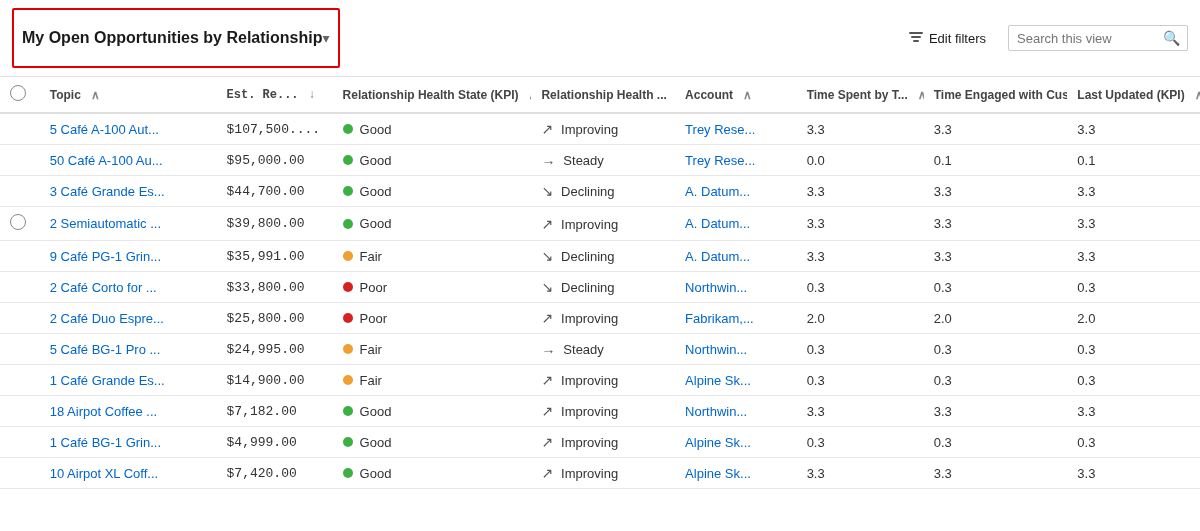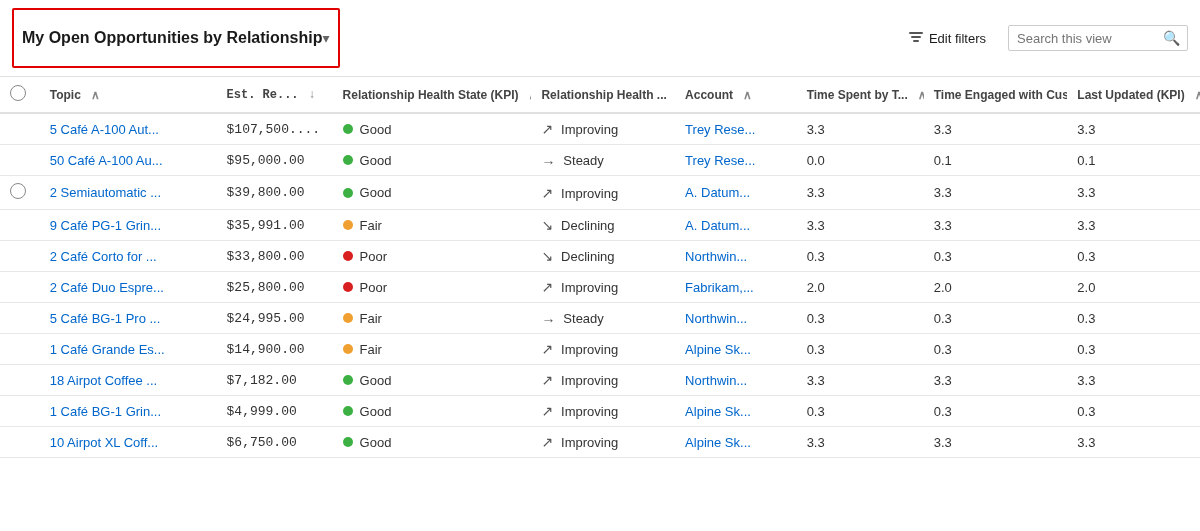--- a/index.html
+++ b/index.html
@@ -255,20 +255,36 @@
             <span>Good</span>
           </div>
         </td>
         <td class="col-rh"><span class="trend-arrow">→ </span><span>Steady</span></td>
         <td class="col-account"><span class="acct-link">Trey Rese...</span></td>
         <td class="col-tst">0.0</td>
         <td class="col-tec">0.1</td>
         <td class="col-lu">0.1</td>
       </tr>
       <tr>
+        <td class="col-check"></td>
+        <td class="col-topic"><span class="link">3 Café Grande Es...</span></td>
+        <td class="col-est">$44,700.00</td>
+        <td class="col-rhs">
+          <div class="rhs-cell">
+            <span class="status-dot dot-green"></span>
+            <span>Good</span>
+          </div>
+        </td>
+        <td class="col-rh"><span class="trend-arrow">↘ </span><span>Declining</span></td>
+        <td class="col-account"><span class="acct-link">A. Datum...</span></td>
+        <td class="col-tst">3.3</td>
+        <td class="col-tec">3.3</td>
+        <td class="col-lu">3.3</td>
+      </tr>
+      <tr>
         <td class="col-check"><span class="checkbox-circle"></span></td>
         <td class="col-topic"><span class="link">2 Semiautomatic ...</span></td>
         <td class="col-est">$39,800.00</td>
         <td class="col-rhs">
           <div class="rhs-cell">
             <span class="status-dot dot-green"></span>
             <span>Good</span>
           </div>
         </td>
         <td class="col-rh"><span class="trend-arrow">↗ </span><span>Improving</span></td>
@@ -385,21 +401,21 @@
         </td>
         <td class="col-rh"><span class="trend-arrow">↗ </span><span>Improving</span></td>
         <td class="col-account"><span class="acct-link">Alpine Sk...</span></td>
         <td class="col-tst">0.3</td>
         <td class="col-tec">0.3</td>
         <td class="col-lu">0.3</td>
       </tr>
       <tr>
         <td class="col-check"></td>
         <td class="col-topic"><span class="link">10 Airpot XL Coff...</span></td>
-        <td class="col-est">$6,750.00</td>
+        <td class="col-est">$7,420.00</td>
         <td class="col-rhs">
           <div class="rhs-cell">
             <span class="status-dot dot-green"></span>
             <span>Good</span>
           </div>
         </td>
         <td class="col-rh"><span class="trend-arrow">↗ </span><span>Improving</span></td>
         <td class="col-account"><span class="acct-link">Alpine Sk...</span></td>
         <td class="col-tst">3.3</td>
         <td class="col-tec">3.3</td>

